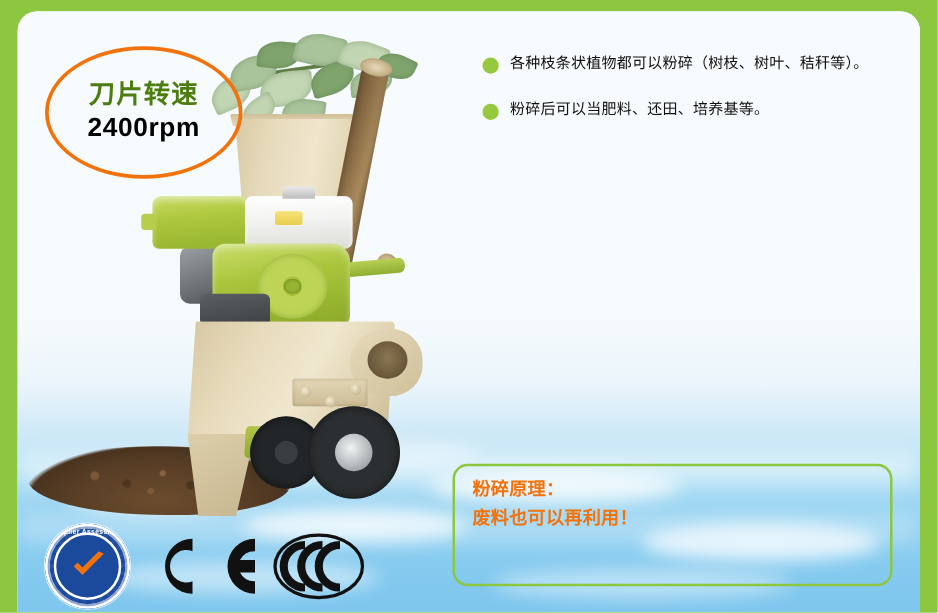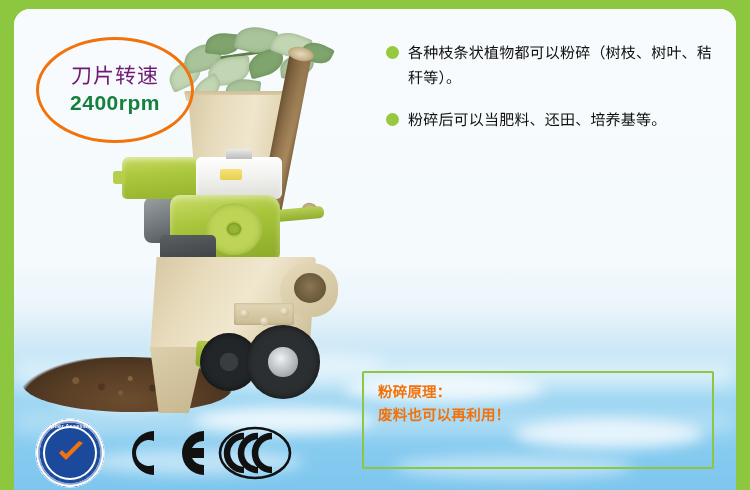--- a/index.html
+++ b/index.html
@@ -227,41 +227,41 @@
     border-radius:50%;
     background:radial-gradient(circle at 42% 38%,#f0f2f3,#b5babd 55%,#85898c 100%);
   }
   
   .callout{
     position:absolute;left:22px;top:28px;width:152px;height:100px;
     border:3px solid #f2720c;border-radius:50%;
     display:flex;flex-direction:column;align-items:center;justify-content:center;
     line-height:1.28;
   }
-  .callout .l1{font-size:21px;font-weight:400;color:#701a75;letter-spacing:1px;}
-  .callout .l2{font-size:21px;font-weight:700;color:#15803d;letter-spacing:.5px;}
+  .callout .l1{font-size:21px;font-weight:700;color:#4d7c0f;letter-spacing:1px;}
+  .callout .l2{font-size:21px;font-weight:700;color:#000000;letter-spacing:.5px;}
   
   .bullets{
     position:absolute;left:372px;top:32px;width:330px;
   }
   .bullet-row{
     display:flex;align-items:flex-start;margin-bottom:17px;
   }
   .dot{
     flex:0 0 auto;width:13px;height:13px;border-radius:50%;
     background:#96c93d;margin-top:5px;margin-right:9px;
   }
   .bullet-text{
-    font-size:15px;line-height:1.66;color:#111;letter-spacing:.2px;
+    font-size:12px;line-height:1.66;color:#111;letter-spacing:.2px;
     font-family:Liberation Serif, serif;
   }
   
   .principle{
     position:absolute;left:348px;top:362px;width:352px;height:98px;
-    border:2px solid #8dc63f;border-radius:2px;
+    border:2px solid #8dc63f;border-radius:12px;
     padding:8px 12px 0 14px;box-sizing:border-box;
   }
   .principle div{
     font-size:14.5px;line-height:1.62;color:#f2720c;font-weight:700;
     letter-spacing:.2px;
     font-family:"DejaVu Sans","Liberation Sans",sans-serif;
   }
   
   .certs{position:absolute;left:18px;top:408px;width:240px;height:74px;}
   .seal{

